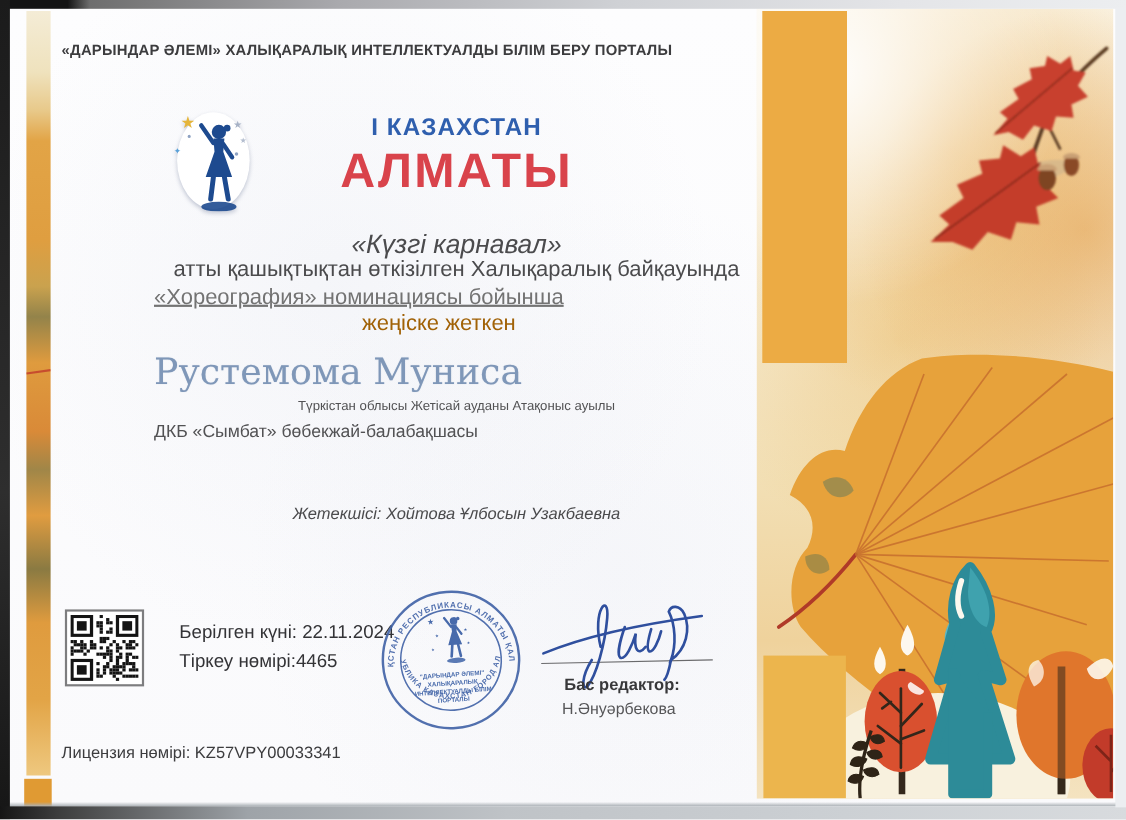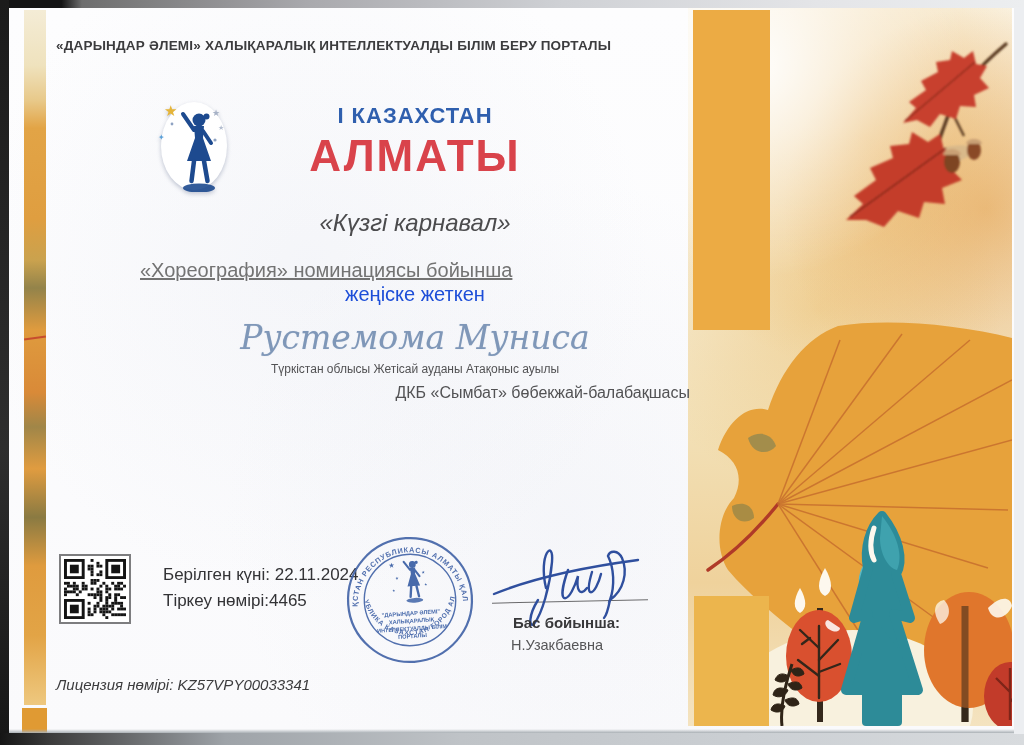--- a/index.html
+++ b/index.html
@@ -46,38 +46,38 @@
   .degree{position:absolute;left:140px;top:103px;width:550px;text-align:center;
       font-size:22px;font-weight:bold;color:var(--accent-blue);letter-spacing:1px;}
   .diploma{position:absolute;left:140px;top:131px;width:550px;text-align:center;
       font-size:44px;font-weight:bold;color:var(--accent-red);letter-spacing:2px;}
   .competition{position:absolute;left:140px;top:209px;width:550px;text-align:center;
       font-size:24px;font-style:italic;color:#4b4b4d;}
   .body-line2{position:absolute;left:140px;top:234px;width:550px;text-align:center;
       font-size:20px;color:#4b4b4d;}
   .body-line3{position:absolute;left:140px;top:259px;width:550px;text-align:left;
       font-size:20px;color:#737373;text-decoration:underline;}
-  .body-line4{position:absolute;left:140px;top:283px;width:550px;text-align:center;
-      font-size:20px;color:#1d4ed8;}
-  .recipient{position:absolute;left:140px;top:318px;width:550px;text-align:center;
-      font-family:"DejaVu Serif",serif;font-style:italic;font-size:33px;
+  .body-line4{position:absolute;left:124px;top:283px;width:550px;text-align:center;
+      font-size:20px;color:#a16207;}
+  .recipient{position:absolute;left:140px;top:318px;width:550px;
+      font-family:"DejaVu Serif",serif;font-size:33px;
       color:var(--script-blue);text-shadow:0 0 1px rgba(127,151,184,.35);}
   .loc1{position:absolute;left:140px;top:362px;width:550px;text-align:center;
       font-size:12px;color:#525254;}
-  .loc2{position:absolute;left:140px;top:384px;width:550px;text-align:right;
+  .loc2{position:absolute;left:140px;top:384px;width:550px;text-align:left;
       font-size:16px;color:#525254;}
   .award{position:absolute;left:140px;top:421px;width:550px;text-align:center;
       font-size:15.5px;font-weight:bold;color:#3e3e40;letter-spacing:.42em;text-indent:.42em;}
   .supervisor{position:absolute;left:140px;top:459px;width:550px;text-align:center;
       font-size:15px;font-style:italic;color:#4b4b4d;}
   .issue-date{position:absolute;left:163px;top:565px;font-size:17px;color:#333336;font-weight:500;}
   .reg-number{position:absolute;left:163px;top:591px;font-size:17px;color:#333336;font-weight:500;}
   .editor-label{position:absolute;left:513px;top:614px;font-size:15px;font-weight:bold;color:#38383a;}
   .editor-name{position:absolute;left:511px;top:637px;font-size:14.5px;color:#565658;}
-  .license{position:absolute;left:56px;top:676px;font-size:15px;color:#3c3c3e;font-style:italic;}
+  .license{position:absolute;left:56px;top:676px;font-size:15px;color:#3c3c3e;}
   
   .qr{position:absolute;left:59px;top:554px;width:72px;height:70px;background:#fff;
       border:2px solid #7d7d7f;box-shadow:0 0 0 2px #fff inset;padding:3px;box-sizing:border-box;}
   .qr svg{width:100%;height:100%;}
   
   .logo{position:absolute;left:156px;top:96px;width:74px;height:96px;}
   
   .stamp{position:absolute;left:344px;top:534px;width:132px;height:132px;transform:rotate(-4deg);opacity:.92;}
   
   .signature{position:absolute;left:488px;top:528px;width:170px;height:100px;}
@@ -225,27 +225,29 @@
       <g color="#1d4a8f" transform="translate(7,12)">
         <use href="#girl-sym" width="60" height="90"></use>
       </g>
     </svg>
   </div>
 
   <div class="degree">І КАЗАХСТАН</div>
   <div class="diploma">АЛМАТЫ</div>
 
   <div class="competition">«Күзгі карнавал»</div>
+  <div class="body-line2">атты қашықтықтан өткізілген Халықаралық байқауында</div>
   <div class="body-line3">«Хореография» номинациясы бойынша</div>
   <div class="body-line4">жеңіске жеткен</div>
 
   <div class="recipient">Рустемома Муниса</div>
   <div class="loc1">Түркістан облысы Жетісай ауданы Атақоныс ауылы</div>
   <div class="loc2">ДКБ «Сымбат» бөбекжай-балабақшасы</div>
 
+  <div class="supervisor">Жетекшісі: Хойтова Ұлбосын Узакбаевна</div>
 
   <div class="qr">
     <svg viewBox="0 0 84 84" preserveAspectRatio="none">
         <g id="qr-modules">
           <rect x="36" y="0" width="4" height="4" fill="#141414"></rect>
           <rect x="44" y="4" width="4" height="4" fill="#141414"></rect>
           <rect x="32" y="8" width="4" height="4" fill="#141414"></rect>
           <rect x="36" y="8" width="4" height="4" fill="#141414"></rect>
           <rect x="44" y="8" width="4" height="4" fill="#141414"></rect>
           <rect x="48" y="8" width="4" height="4" fill="#141414"></rect>
@@ -408,22 +410,22 @@
   <div class="signature">
     <svg viewBox="0 0 170 100" width="170" height="100" fill="none" stroke="#2f4f9e" stroke-width="2.4" stroke-linecap="round">
       <path d="M6 66 C 40 52 90 40 150 32"></path>
       <path d="M58 60 C 50 26 66 10 64 34 C 62 58 54 86 46 96 C 41 100 40 88 50 72"></path>
       <path d="M80 42 C 75 56 73 68 76 70 C 81 72 87 58 90 48 C 88 62 92 69 99 60"></path>
       <path d="M104 44 C 101 54 100 62 102 64 C 106 66 111 54 113 46"></path>
       <path d="M120 28 C 126 40 127 58 122 72 C 136 62 140 44 134 30 C 130 22 122 22 120 28 Z"></path>
       <path d="M122 72 C 120 82 118 88 116 90"></path>
     </svg>
   </div>
-  <div class="editor-label">Бас бойынша:</div>
-  <div class="editor-name">Н.Узакбаевна</div>
+  <div class="editor-label">Бас редактор:</div>
+  <div class="editor-name">Н.Әнуәрбекова</div>
 
   <div class="license">Лицензия нөмірі: KZ57VPY00033341</div>
 
   <div class="orange-sq-bl"></div>
 
   <div class="scan-bottom-shadow"></div>
   <div class="scan-top"></div>
   <div class="scan-left"></div>
   <div class="scan-bottom"></div>
   <div class="scan-right"></div>

